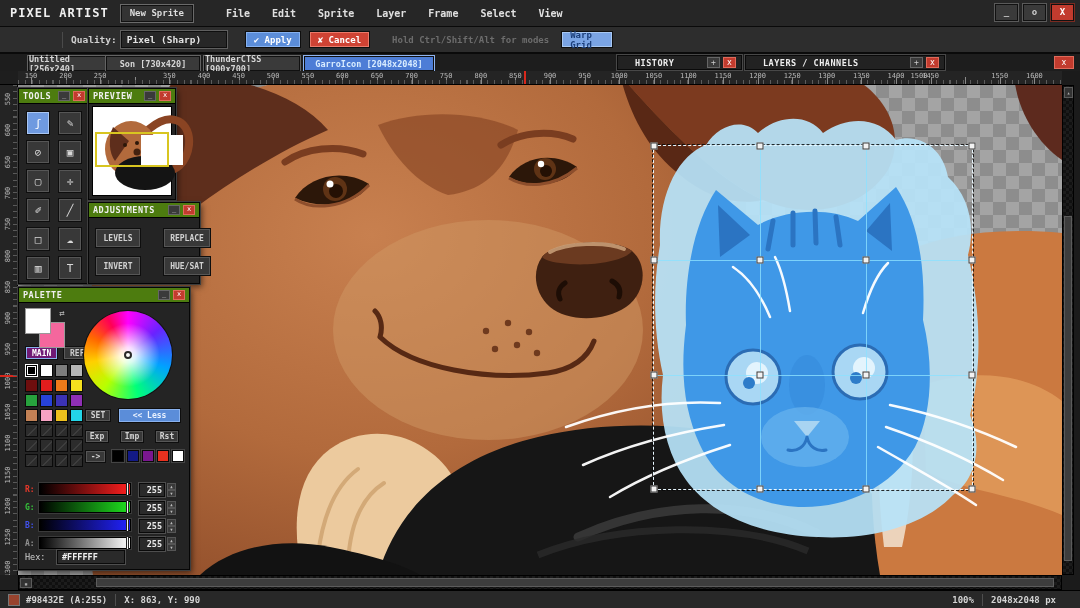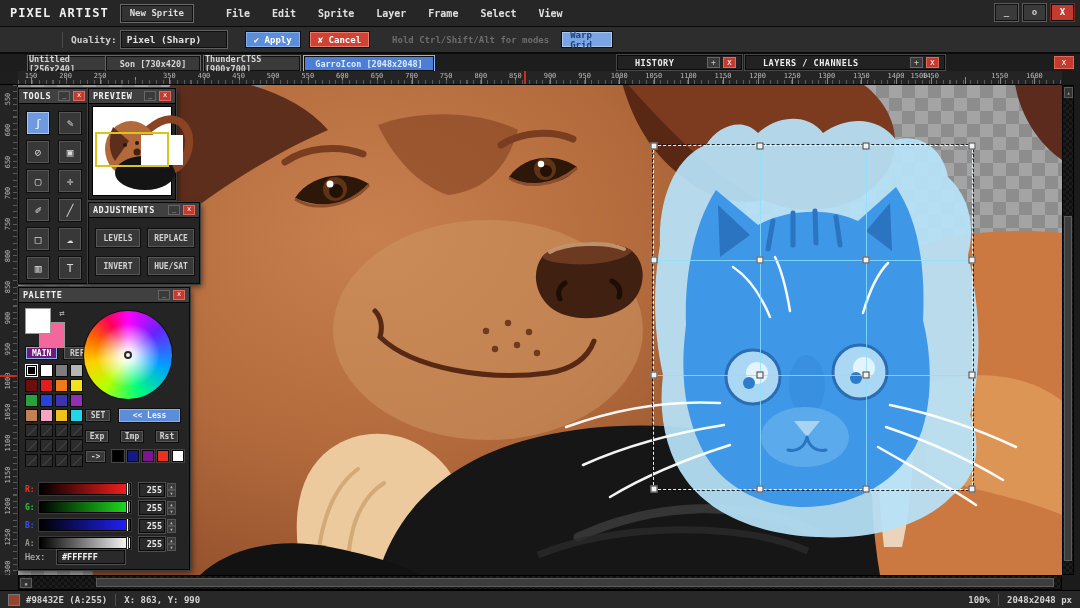--- a/index.html
+++ b/index.html
@@ -71,35 +71,35 @@
   .edge-left-strip{position:absolute;left:0;top:575px;width:18px;height:15px;background:#1e1e1e;}
 
   
   .statusbar{position:absolute;left:0;top:590px;width:1080px;height:18px;background:#282828;border-top:1px solid #000;display:flex;align-items:center;font-size:9px;font-weight:bold;color:#d4d4d4;}
   .st-swatch{width:12px;height:12px;border:1px solid #777;margin-left:8px;}
   .st-sep{width:1px;height:12px;background:#4e4e4e;margin:0 8px;}
   .st-right{margin-left:auto;display:flex;align-items:center;}
 
   
   .panel{position:absolute;background:#242424;border:1px solid #060606;box-shadow:0 0 0 1px #3e3e3e, 2px 3px 6px rgba(0,0,0,.55);}
-  .phead{height:15px;background:#404040;border-bottom:1px solid #000;display:flex;align-items:center;padding:0 4px;}
+  .phead{height:15px;background:#4d7c0f;border-bottom:1px solid #000;display:flex;align-items:center;padding:0 4px;}
   .ptitle{font-size:8.5px;font-weight:bold;color:#f0f0f0;letter-spacing:.5px;flex:1;}
   .pbtn{width:12px;height:10px;margin-left:3px;background:#3a3a3a;border:1px solid #666;color:#ccc;font-size:7px;line-height:7px;text-align:center;}
   .pbtn.red{background:#c23b2e;border-color:#e06a5a;color:#fff;}
 
   
   #tools-grid{display:grid;grid-template-columns:24px 24px;gap:5px 8px;padding:7px;}
   .toolbtn{width:24px;height:24px;background:#383838;border:1px solid #0e0e0e;box-shadow:inset 0 0 0 1px #565656;color:#d8d8d8;font-size:11px;display:flex;align-items:center;justify-content:center;}
   .toolbtn.active{background:#6f9ae0;box-shadow:inset 0 0 0 1px #a9c6f2;color:#fff;}
 
   
   .preview-body{position:absolute;left:3px;top:17px;right:3px;bottom:3px;background:#fff;border:1px solid #000;}
 
   
-  .adj-grid{display:grid;grid-template-columns:46px 48px;gap:8px 6px;padding:10px 6px;}
+  .adj-grid{display:grid;grid-template-columns:46px 48px;gap:8px 22px;padding:10px 6px;}
   .adjbtn{height:20px;background:#383838;border:1px solid #0e0e0e;box-shadow:inset 0 0 0 1px #565656;color:#d2d2d2;font-size:8px;font-weight:bold;display:flex;align-items:center;justify-content:center;}
 
   
   .fgswatch{position:absolute;left:6px;top:20px;width:26px;height:26px;background:#fff;border:1px solid #999;z-index:2;}
   .bgswatch{position:absolute;left:20px;top:34px;width:26px;height:26px;border:1px solid #999;z-index:1;}
   .swapbtn{position:absolute;left:37px;top:19px;width:12px;height:12px;color:#bbb;font-size:9px;line-height:12px;text-align:center;z-index:2;}
   .pal-tab{position:absolute;height:14px;padding:0 6px;font-size:8px;font-weight:bold;display:flex;align-items:center;background:#383838;border:1px solid #101010;box-shadow:inset 0 0 0 1px #5a5a5a;color:#ccc;}
   .pal-tab.active{background:#701a75;box-shadow:inset 0 0 0 1px #8ab2ee;color:#fff;}
   #pal-grid{position:absolute;left:6px;top:76px;width:62px;display:grid;grid-template-columns:repeat(4,13px);gap:2px;}
   .psw{width:13px;height:13px;border:1px solid #0a0a0a;}
@@ -388,21 +388,21 @@
   </div>
 
   <div class="statusbar">
     <div class="st-swatch" id="stSwatch" style="background: rgb(152, 67, 46);"></div>
     <div style="margin-left:6px;">#98432E (A:255)</div>
     <div class="st-sep"></div>
     <div>X: 863, Y: 990</div>
     <div class="st-right">
       <div>100%</div>
       <div class="st-sep"></div>
-      <div style="margin-right:8px;">2048x2048 px</div>
+      <div style="margin-right:24px;">2048x2048 px</div>
     </div>
   </div>
 
   <div class="panel" style="left:18px;top:88px;width:72px;height:196px;">
     <div class="phead">
       <div class="ptitle">TOOLS</div>
       <div class="pbtn">_</div>
       <div class="pbtn red">x</div>
     </div>
     <div id="tools-grid">

